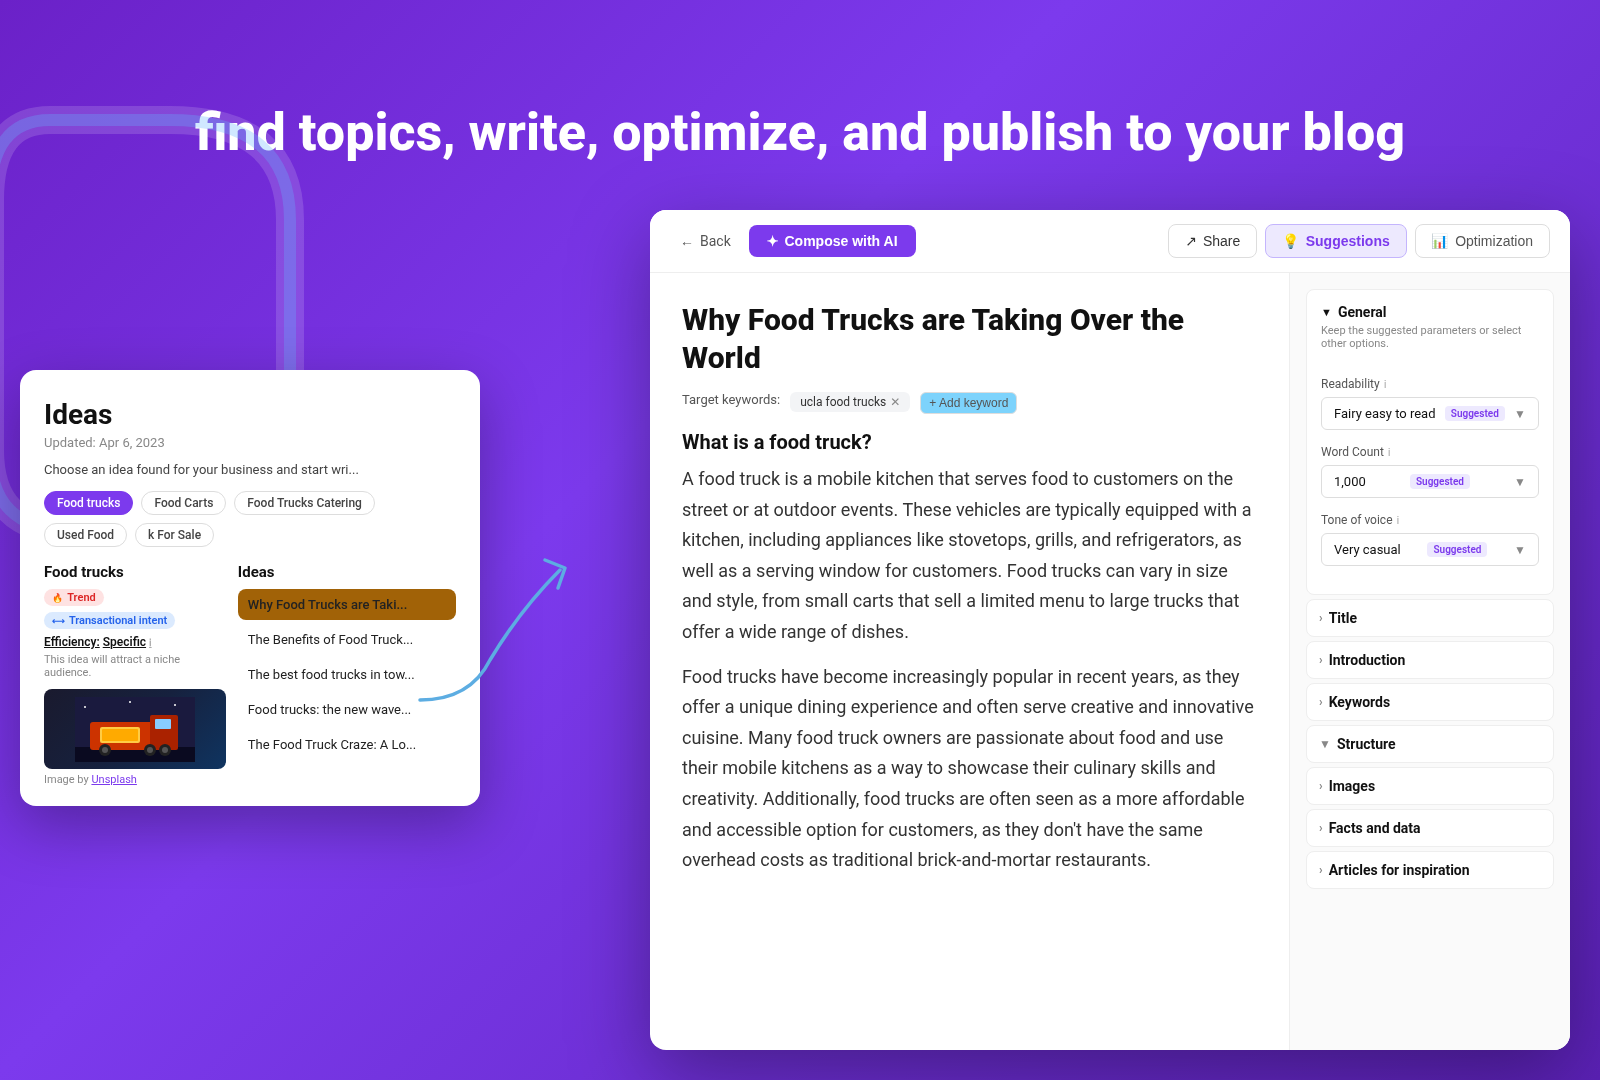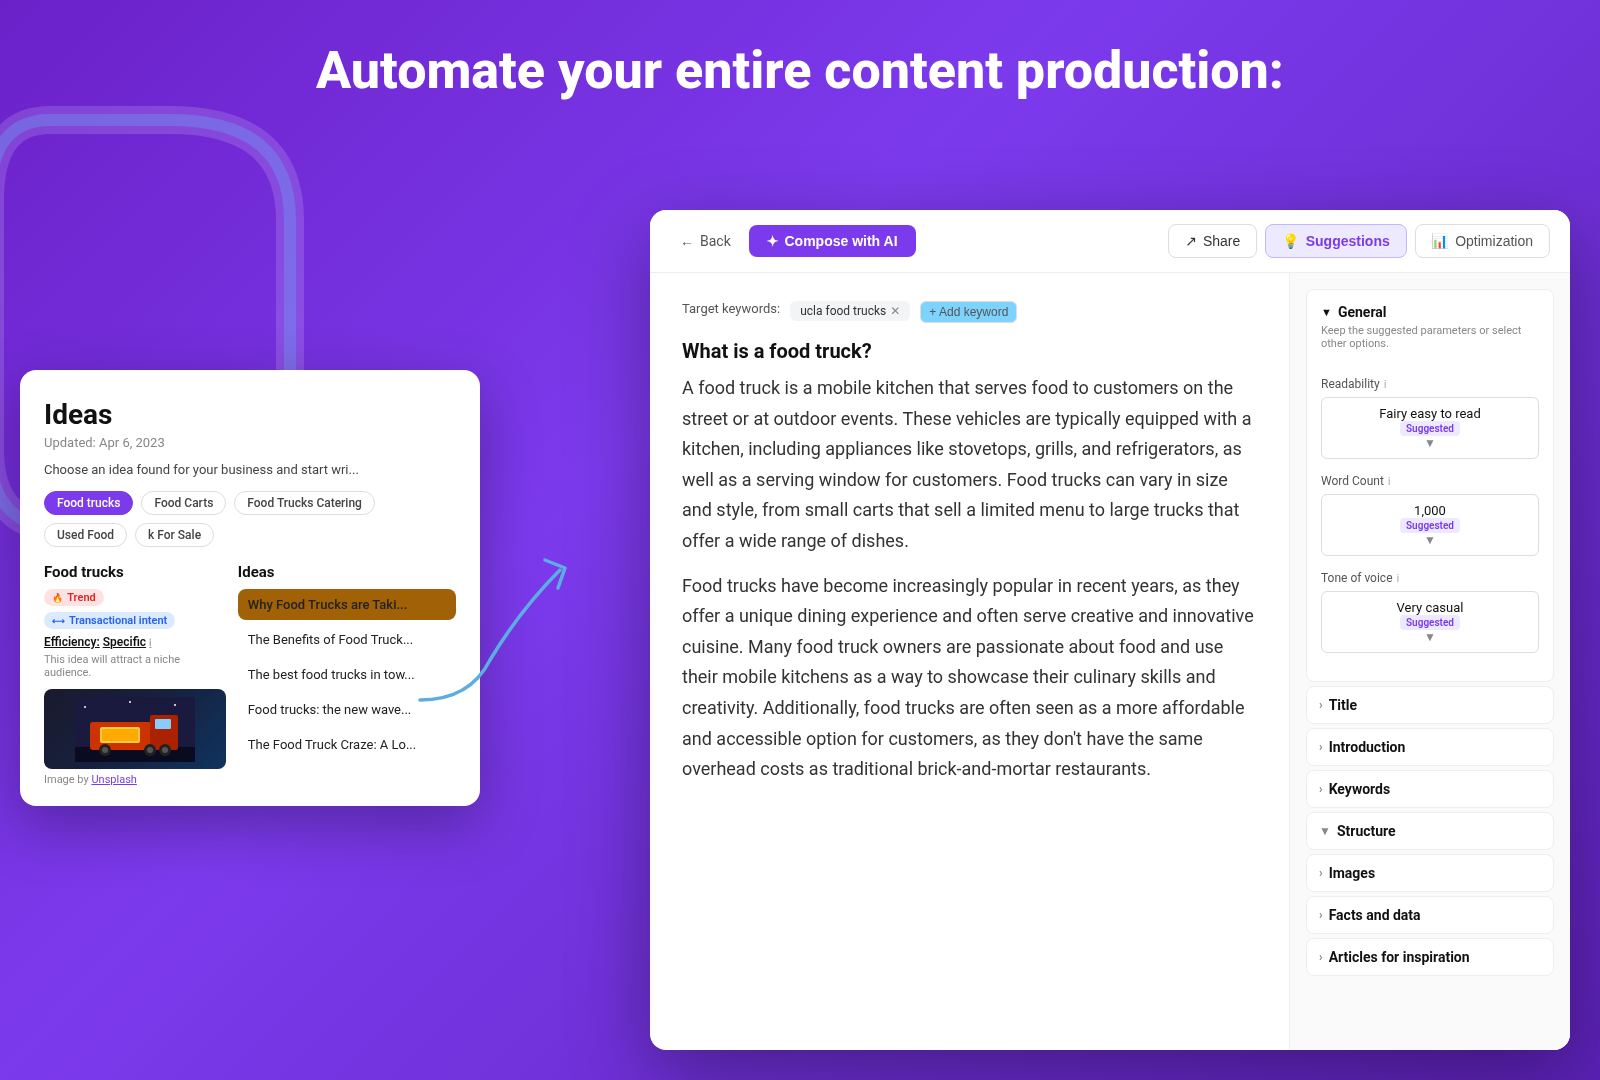--- a/index.html
+++ b/index.html
@@ -373,24 +373,23 @@
     }
     .select-field {
       width: 100%;
       padding: 8px 12px;
       border: 1px solid #ddd;
       border-radius: 6px;
       font-size: 13px;
       color: #111;
       background: white;
       display: flex;
-      align-items: center;
+      align-items: flex-end;
       justify-content: space-between;
       cursor: pointer;
-      flex-direction: column;
     }
     .select-field .suggested-badge {
       background: #EDE9FE;
       color: #7C3AED;
       font-size: 10px;
       padding: 2px 6px;
       border-radius: 4px;
       font-weight: 600;
     }
     .continue-btn {
@@ -417,21 +416,22 @@
 </head>
 <body>
 
 <svg class="bg-deco" style="left:-30px;top:100px;width:350px;height:450px;" viewBox="0 0 350 450" fill="none">
   <path d="M80 20 Q20 20 20 100 L20 350 Q20 430 100 430 L200 430 Q300 430 320 330 L320 120 Q320 20 200 20 Z" fill="none" stroke="rgba(255,255,255,0.15)" stroke-width="28"></path>
   <path d="M80 20 Q20 20 20 100 L20 350 Q20 430 100 430 L200 430 Q300 430 320 330 L320 120 Q320 20 200 20 Z" fill="none" stroke="rgba(100,180,255,0.3)" stroke-width="12"></path>
 </svg>
 
 <div class="hero-header">
   <h1>
-    <span>Automate your entire content production:</span><br>
+    <br>
+    <span>find topics, write, optimize, and publish to your blog</span>
   </h1>
 </div>
 
 <div class="ideas-card">
   <div class="ideas-card-title">Ideas</div>
   <div class="ideas-card-updated">Updated: Apr 6, 2023</div>
   <div class="ideas-card-desc">Choose an idea found for your business and start wri...</div>
   <div class="ideas-tags">
     <span class="tag active">Food trucks</span>
     <span class="tag">Food Carts</span>
@@ -535,20 +535,21 @@
       <button class="tab-btn inactive">
         <span>📊</span>
         <span>Optimization</span>
       </button>
     </div>
   </div>
 
   <div class="editor-body">
 
     <div class="content-area">
+      <h1 class="article-title">Why Food Trucks are Taking Over the World</h1>
 
       <div class="keywords-row">
         <span>Target keywords:</span>
         <span class="keyword-tag">
           <span>ucla food trucks</span>
           <span style="color:#888;cursor:pointer">✕</span>
         </span>
         <button class="add-keyword-btn">+ Add keyword</button>
       </div>
 

